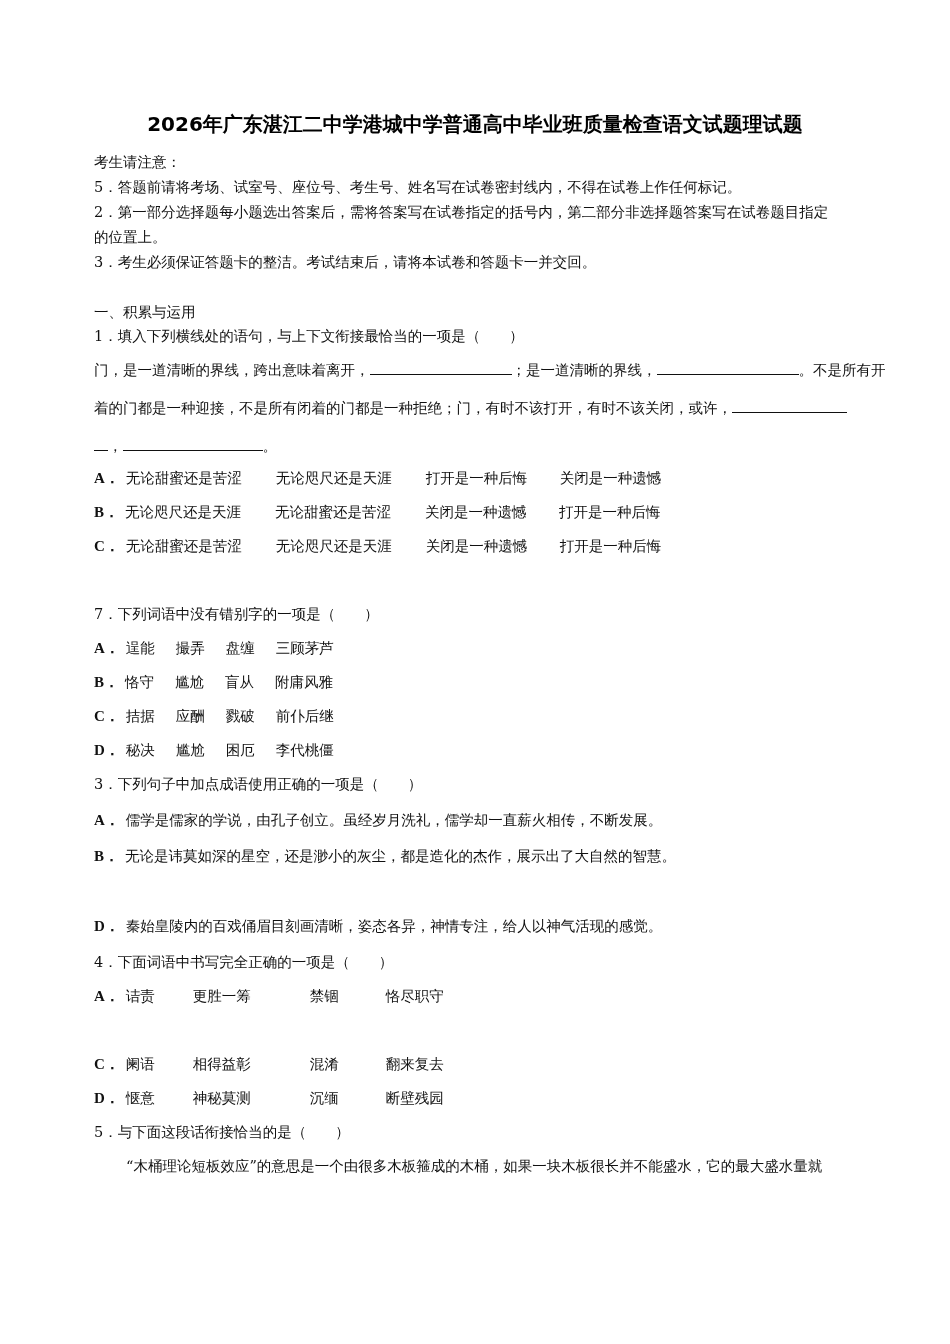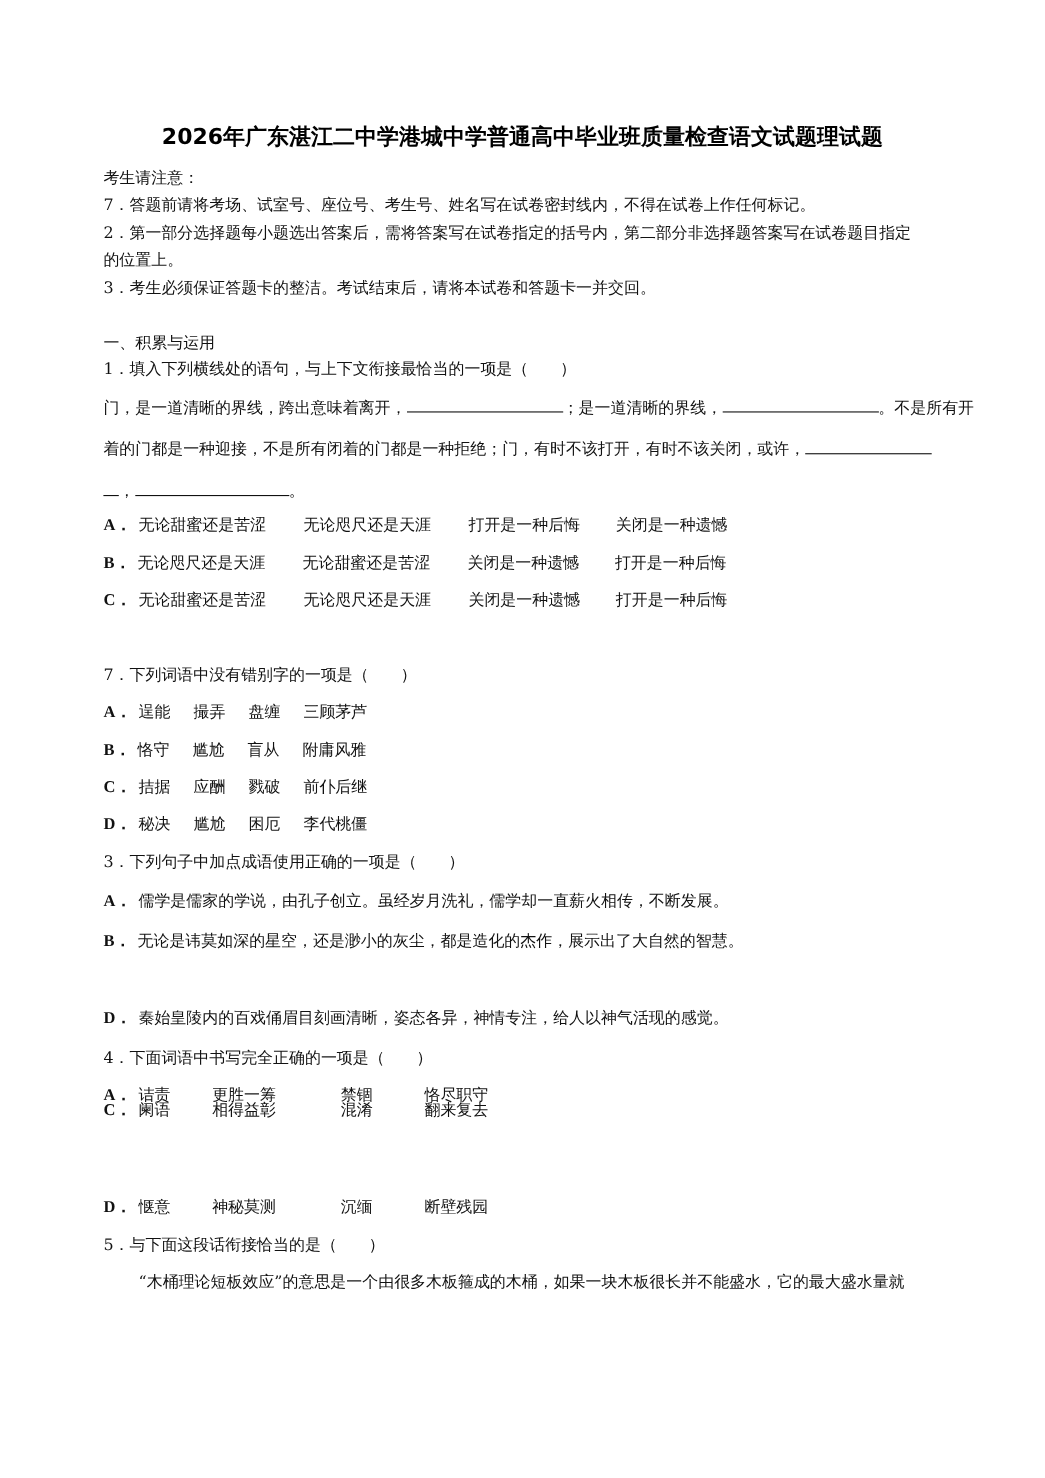--- a/index.html
+++ b/index.html
@@ -22,21 +22,21 @@
     .cell { display: inline-block; }
   </style>
 </head>
 <body>
 
 <div class="page">
 
   <div class="title">2026年广东湛江二中学港城中学普通高中毕业班质量检查语文试题理试题</div>
 
   <div class="line" style="top:152px">考生请注意：</div>
-  <div class="line" style="top:177px">7．答题前请将考场、试室号、座位号、考生号、姓名写在试卷密封线内，不得在试卷上作任何标记。</div>
+  <div class="line" style="top:177px">5．答题前请将考场、试室号、座位号、考生号、姓名写在试卷密封线内，不得在试卷上作任何标记。</div>
   <div class="line" style="top:202px">2．第一部分选择题每小题选出答案后，需将答案写在试卷指定的括号内，第二部分非选择题答案写在试卷题目指定</div>
   <div class="line" style="top:227px">的位置上。</div>
   <div class="line" style="top:252px">3．考生必须保证答题卡的整洁。考试结束后，请将本试卷和答题卡一并交回。</div>
 
   <div class="line" style="top:302px">一、积累与运用</div>
 
   <div class="line" style="top:326px">1．填入下列横线处的语句，与上下文衔接最恰当的一项是（　　）</div>
   <div class="line" style="top:360px">
     <span>门，是一道清晰的界线，跨出意味着离开，</span><span class="blank" style="width:142px"></span><span>；是一道清晰的界线，</span><span class="blank" style="width:142px"></span><span>。不是所有开</span>
   </div>
@@ -79,21 +79,21 @@
     <span class="opt-letter">B．</span><span>无论是讳莫如深的星空，还是渺小的灰尘，都是造化的杰作，展示出了大自然的智慧。</span>
   </div>
   <div class="line" style="top:916px">
     <span class="opt-letter">D．</span><span>秦始皇陵内的百戏俑眉目刻画清晰，姿态各异，神情专注，给人以神气活现的感觉。</span>
   </div>
 
   <div class="line" style="top:952px">4．下面词语中书写完全正确的一项是（　　）</div>
   <div class="line" style="top:986px">
     <span class="opt-letter">A．</span><span class="cell" style="width:67px">诘责</span><span class="cell" style="width:117px">更胜一筹</span><span class="cell" style="width:76px">禁锢</span><span class="cell">恪尽职守</span>
   </div>
-  <div class="line" style="top:1000px">
+  <div class="line" style="top:1054px">
     <span class="opt-letter">C．</span><span class="cell" style="width:67px">阑语</span><span class="cell" style="width:117px">相得益彰</span><span class="cell" style="width:76px">混淆</span><span class="cell">翻来复去</span>
   </div>
   <div class="line" style="top:1088px">
     <span class="opt-letter">D．</span><span class="cell" style="width:67px">惬意</span><span class="cell" style="width:117px">神秘莫测</span><span class="cell" style="width:76px">沉缅</span><span class="cell">断壁残园</span>
   </div>
 
   <div class="line" style="top:1122px">5．与下面这段话衔接恰当的是（　　）</div>
   <div class="line" style="top:1156px; left:78px">“木桶理论短板效应”的意思是一个由很多木板箍成的木桶，如果一块木板很长并不能盛水，它的最大盛水量就</div>
 
 </div>

